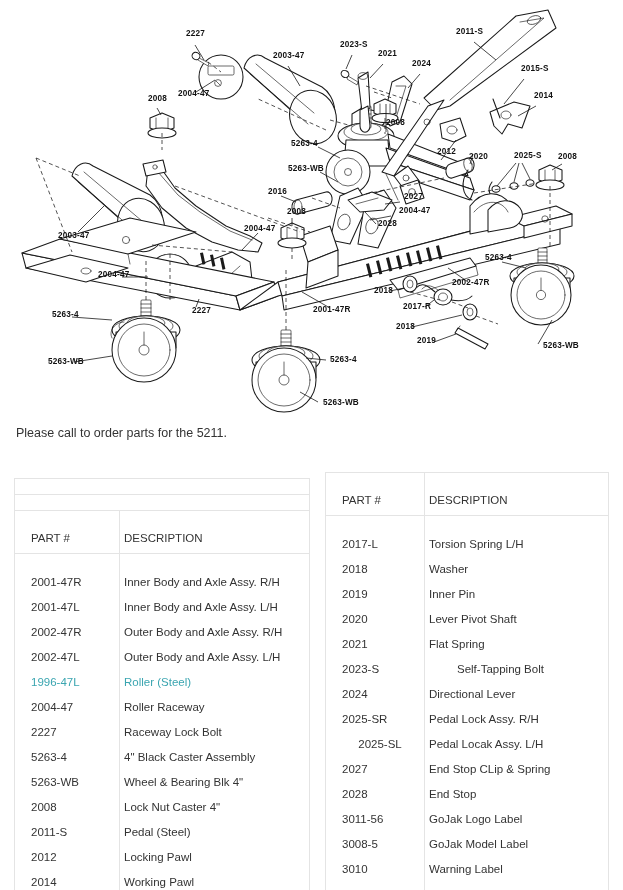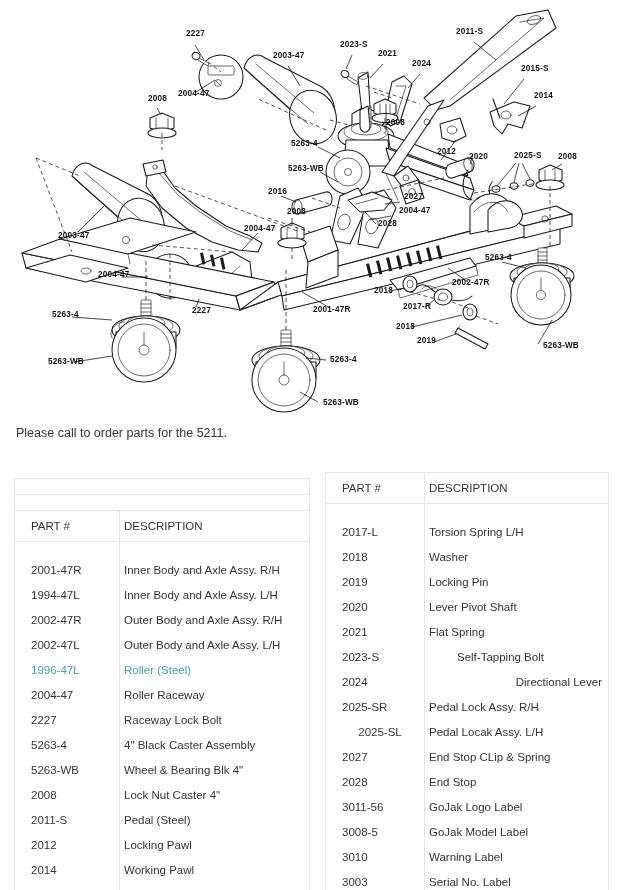--- a/index.html
+++ b/index.html
@@ -109,21 +109,21 @@
     padding: 2px 6px 2px 16px;
     color: #333333;
     white-space: nowrap;
   }
   .parts-table .cell-desc {
     padding: 2px 6px 2px 4px;
     color: #333333;
     white-space: nowrap;
   }
   .parts-table .hdr-row td {
-    padding-top: 9px;
+    padding-top: 21px;
     padding-bottom: 9px;
     font-size: 11.5px;
     color: #333333;
   }
   .parts-table .body-row td {
     height: 21px;
   }
   .parts-table .spacer-row td {
     height: 15px;
     border-left: 1px solid #e4e4e4;
@@ -542,21 +542,21 @@
       </tr>
       <tr class="pad-row">
         <td class="cell-part" style="border-bottom: none;"></td>
         <td class="cell-desc" style="border-bottom: none;"></td>
       </tr>
       <tr class="body-row">
         <td class="cell-part" style="border-top: none; border-bottom: none;">2001-47R</td>
         <td class="cell-desc" style="border-top: none; border-bottom: none;">Inner Body and Axle Assy. R/H</td>
       </tr>
       <tr class="body-row">
-        <td class="cell-part" style="border-top: none; border-bottom: none;">1994-47L</td>
+        <td class="cell-part" style="border-top: none; border-bottom: none;">2001-47L</td>
         <td class="cell-desc" style="border-top: none; border-bottom: none;">Inner Body and Axle Assy. L/H</td>
       </tr>
       <tr class="body-row">
         <td class="cell-part" style="border-top: none; border-bottom: none;">2002-47R</td>
         <td class="cell-desc" style="border-top: none; border-bottom: none;">Outer Body and Axle Assy. R/H</td>
       </tr>
       <tr class="body-row">
         <td class="cell-part" style="border-top: none; border-bottom: none;">2002-47L</td>
         <td class="cell-desc" style="border-top: none; border-bottom: none;">Outer Body and Axle Assy. L/H</td>
       </tr>
@@ -616,37 +616,37 @@
       <tr class="body-row">
         <td class="cell-part" style="border-top: none; border-bottom: none;">2017-L</td>
         <td class="cell-desc" style="border-top: none; border-bottom: none;">Torsion Spring L/H</td>
       </tr>
       <tr class="body-row">
         <td class="cell-part" style="border-top: none; border-bottom: none;">2018</td>
         <td class="cell-desc" style="border-top: none; border-bottom: none;">Washer</td>
       </tr>
       <tr class="body-row">
         <td class="cell-part" style="border-top: none; border-bottom: none;">2019</td>
-        <td class="cell-desc" style="border-top: none; border-bottom: none;">Locking Pin</td>
+        <td class="cell-desc" style="border-top: none; border-bottom: none;">Inner Pin</td>
       </tr>
       <tr class="body-row">
         <td class="cell-part" style="border-top: none; border-bottom: none;">2020</td>
         <td class="cell-desc" style="border-top: none; border-bottom: none;">Lever Pivot Shaft</td>
       </tr>
       <tr class="body-row">
         <td class="cell-part" style="border-top: none; border-bottom: none;">2021</td>
         <td class="cell-desc" style="border-top: none; border-bottom: none;">Flat Spring</td>
       </tr>
       <tr class="body-row">
         <td class="cell-part" style="border-top: none; border-bottom: none;">2023-S</td>
         <td class="cell-desc" style="border-top: none; border-bottom: none; padding-left: 32px;">Self-Tapping Bolt</td>
       </tr>
       <tr class="body-row">
         <td class="cell-part" style="border-top: none; border-bottom: none;">2024</td>
-        <td class="cell-desc" style="border-top: none; border-bottom: none; text-align: right;">Directional Lever</td>
+        <td class="cell-desc" style="border-top: none; border-bottom: none;">Directional Lever</td>
       </tr>
       <tr class="body-row">
         <td class="cell-part" style="border-top: none; border-bottom: none;">2025-SR</td>
         <td class="cell-desc" style="border-top: none; border-bottom: none;">Pedal Lock Assy. R/H</td>
       </tr>
       <tr class="body-row">
         <td class="cell-part" style="border-top: none; border-bottom: none; text-align: center;">2025-SL</td>
         <td class="cell-desc" style="border-top: none; border-bottom: none;">Pedal Locak Assy. L/H</td>
       </tr>
       <tr class="body-row">

